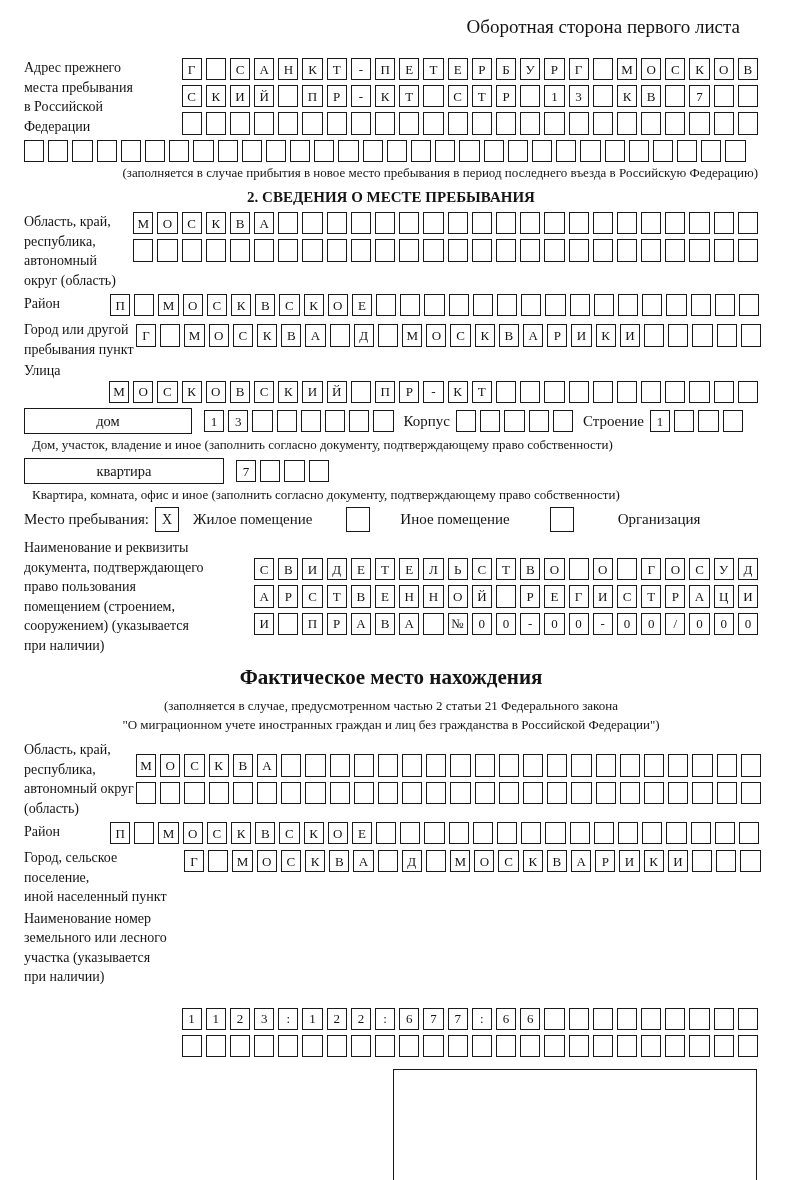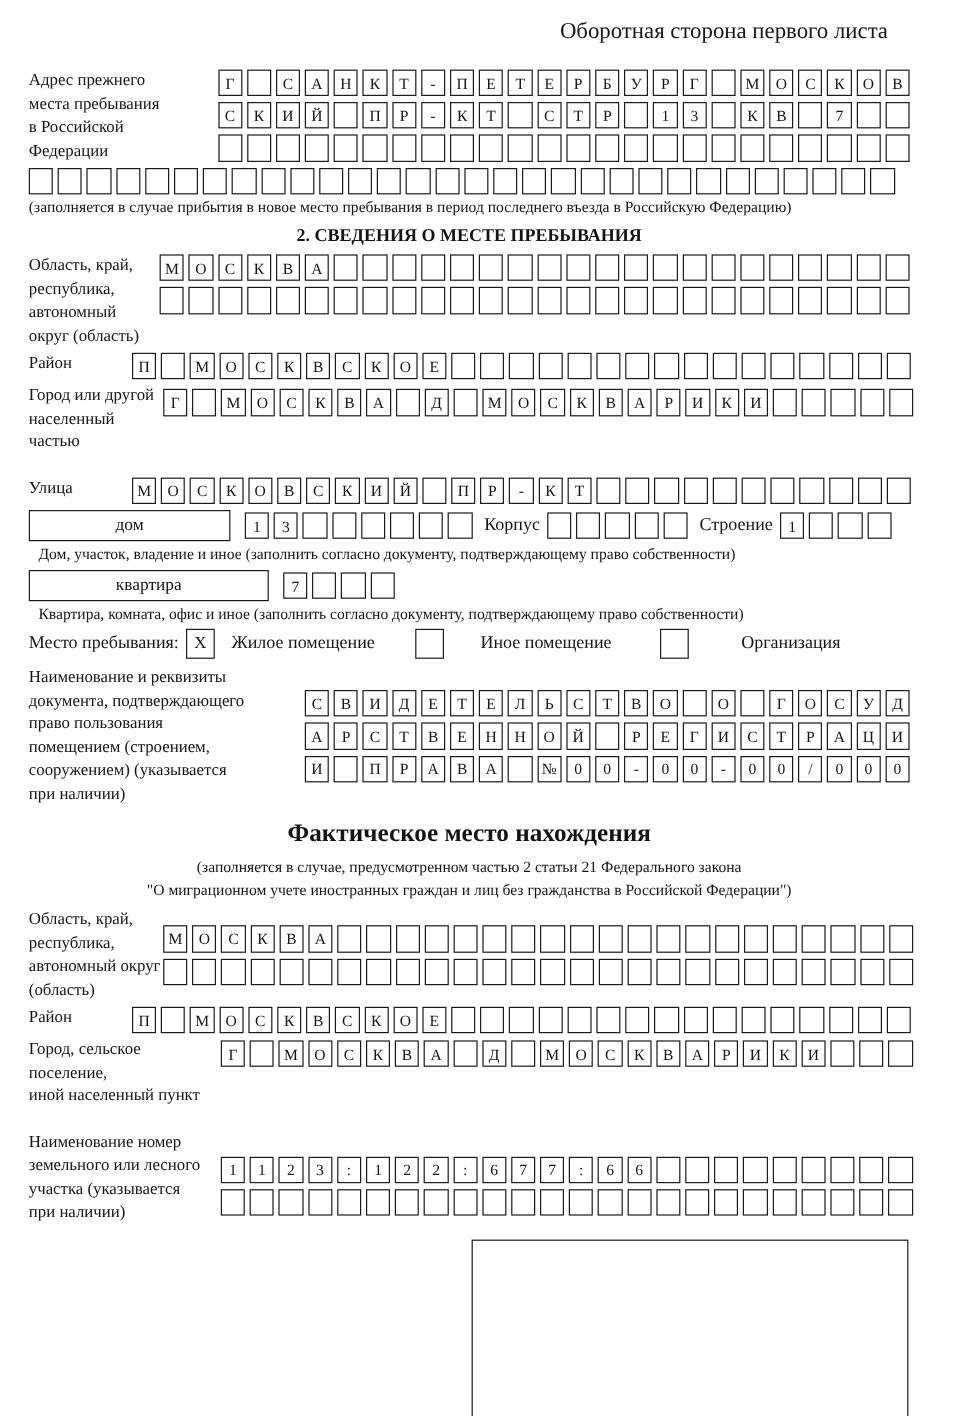--- a/index.html
+++ b/index.html
@@ -21,21 +21,21 @@
   .boxrow.r-auto { margin-left:auto; }
   .cbox {
     width:20.2px; height:22.2px; flex-shrink:0;
     border:1.6px solid #1a1a1a;
     display:flex; align-items:center; justify-content:center;
     font-size:13px; line-height:1;
   }
 
   .row-line { display:flex; align-items:center; margin-top:5px; }
   .caption { font-size:13px; margin-top:3px; }
-  .caption.center { text-align:left; }
+  .caption.center { text-align:right; }
   .sec-title { text-align:center; font-weight:bold; font-size:15px; margin:8px 0 6px 0; }
 
   .cell-box {
     border:1.6px solid #1a1a1a; height:26px;
     display:flex; align-items:center; justify-content:center;
     font-size:14.5px; flex-shrink:0;
   }
   .inline-lbl { font-size:15px; white-space:nowrap; }
 
   .chk {
@@ -46,21 +46,21 @@
   .fact-title { text-align:center; font-weight:bold; font-size:21px; margin:10px 0 6px 0; }
   .fact-cap { text-align:center; font-size:13px; line-height:19px; }
 
   .otm-box {
     width:364px; height:175px; border:1.6px solid #1a1a1a;
     margin-left:369px; margin-top:12px; background:#fff;
   }
   .otm-cap { width:392px; margin-left:352px; margin-top:4px;
     font-size:13.2px; line-height:18.5px; text-align:center; }
 
-  .mt2 { margin-top:19px; } .mt4 { margin-top:4px; } .mt6 { margin-top:6px;align-items:center; }
+  .mt2 { margin-top:2px;flex-direction:column; } .mt4 { margin-top:4px; } .mt6 { margin-top:6px;align-items:center; }
   .gap12 { width:12px; flex-shrink:0; } .gap10 { width:10px; flex-shrink:0; } .gap6 { width:6px; flex-shrink:0; }
 </style>
 </head>
 <body>
 
 <div class="page">
 
   <div class="hdr-note">Оборотная сторона первого листа</div>
 
   <div class="blk">
@@ -283,21 +283,21 @@
         <span class="cbox"></span>
         <span class="cbox"></span>
         <span class="cbox"></span>
         <span class="cbox"></span>
       </div>
   </div>
 
   <div class="blk mt4">
     <div class="lbl" style="width:112px">
         <div>Город или другой</div>
-        <div>населенный частью</div>
+        <div>пребывания пункт</div>
       </div>
     <div class="boxrow r-auto" style="margin-top:4px">
         <span class="cbox">Г</span>
         <span class="cbox"></span>
         <span class="cbox">М</span>
         <span class="cbox">О</span>
         <span class="cbox">С</span>
         <span class="cbox">К</span>
         <span class="cbox">В</span>
         <span class="cbox">А</span>

